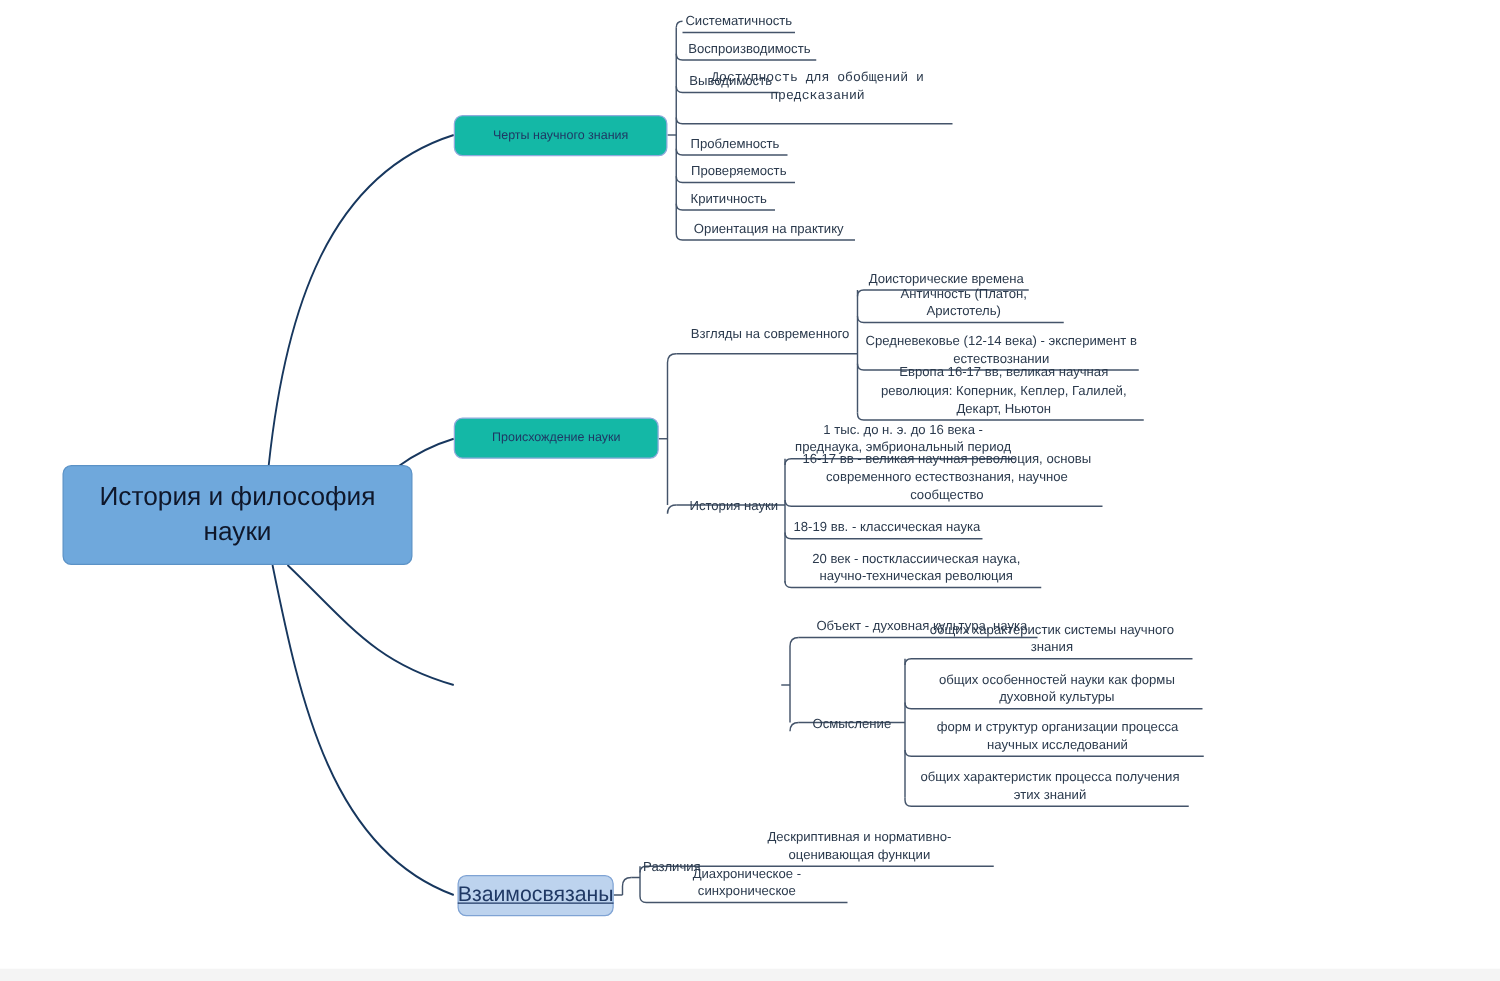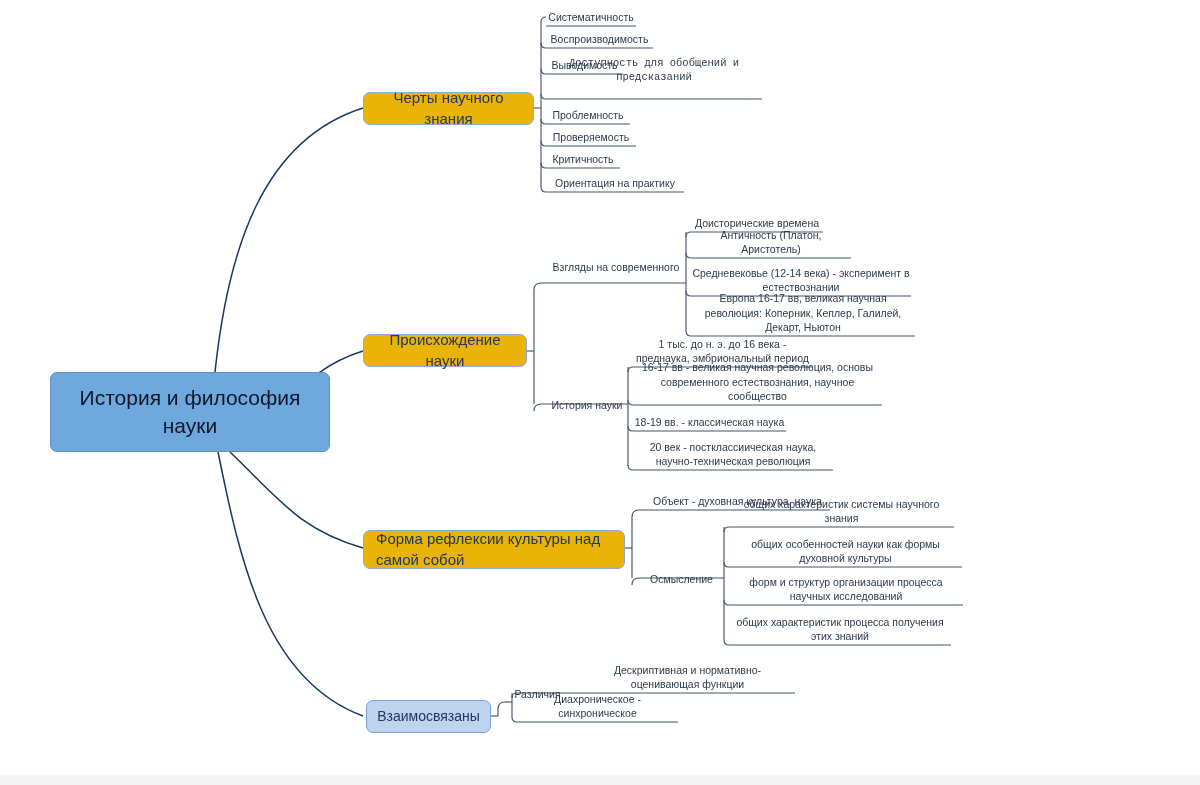--- a/index.html
+++ b/index.html
@@ -56,38 +56,39 @@
     text-align: center;
     font-size: 21px;
     line-height: 1.35;
     padding: 6px 14px;
   }
 
   
   .branch-node {
     position: absolute;
     box-sizing: border-box;
-    background: #eab308;
+    background: #14b8a6;
     border: 1px solid #8faadc;
     border-radius: 7px;
     color: #1f3864;
-    font-size: 15px;
+    font-size: 10px;
     line-height: 1.35;
     display: flex;
     align-items: center;
     padding: 5px 12px;
   }
   .branch-node.centered {
     justify-content: center;
     text-align: center;
   }
   .branch-node.highlight {
     background: #bdd3ee;
     border-color: #7fa3d4;
-    font-size: 14px;
+    font-size: 17px;
+    text-decoration: underline;
   }
 
   
   .label {
     position: absolute;
     box-sizing: border-box;
     color: #2b3a4d;
     font-size: 10.5px;
     line-height: 1.35;
     display: flex;
@@ -186,21 +187,20 @@
   <div class="label leaf center-txt" style="left:691px; top:262px; width:220px; height:34px;">Средневековье (12-14 века) - эксперимент в естествознании</div>
   <div class="label leaf center-txt" style="left:691px; top:302px; width:224px; height:34px;">Европа 16-17 вв, великая научная революция: Коперник, Кеплер, Галилей, Декарт, Ньютон</div>
 
   <div class="label center-txt" style="left:546px; top:396px; width:82px; height:18px;">История науки</div>
 
   <div class="label leaf center-txt" style="left:633px; top:333px; width:179px; height:34px;">1 тыс. до н. э. до 16 века - преднаука, эмбриональный период</div>
   <div class="label leaf center-txt" style="left:633px; top:371px; width:249px; height:34px;">16-17 вв - великая научная революция, основы современного естествознания, научное сообщество</div>
   <div class="label leaf center-txt" style="left:633px; top:411px; width:153px; height:20px;">18-19 вв. - классическая наука</div>
   <div class="label leaf center-txt" style="left:633px; top:436px; width:200px; height:34px;">20 век - постклассиическая наука, научно-техническая революция</div>
 
-  <div class="branch-node" style="left:363px; top:530px; width:262px; height:39px;">Форма рефлексии культуры над самой собой</div>
 
   <div class="label leaf center-txt" style="left:645px; top:490px; width:185px; height:20px;">Объект - духовная культура, наука</div>
 
   <div class="label center-txt" style="left:639px; top:570px; width:85px; height:18px;">Осмысление</div>
 
   <div class="label leaf center-txt" style="left:729px; top:507px; width:225px; height:20px;">общих характеристик системы научного знания</div>
   <div class="label leaf center-txt" style="left:729px; top:533px; width:233px; height:34px;">общих особенностей науки как формы духовной культуры</div>
   <div class="label leaf center-txt" style="left:729px; top:571px; width:234px; height:34px;">форм и структур организации процесса научных исследований</div>
   <div class="label leaf center-txt" style="left:729px; top:611px; width:222px; height:34px;">общих характеристик процесса получения этих знаний</div>
 

